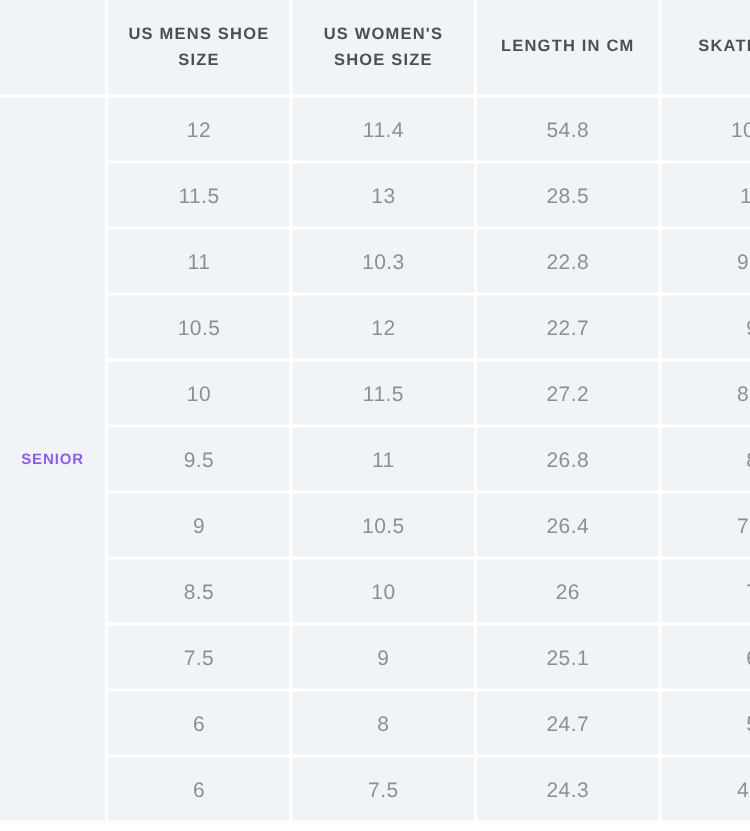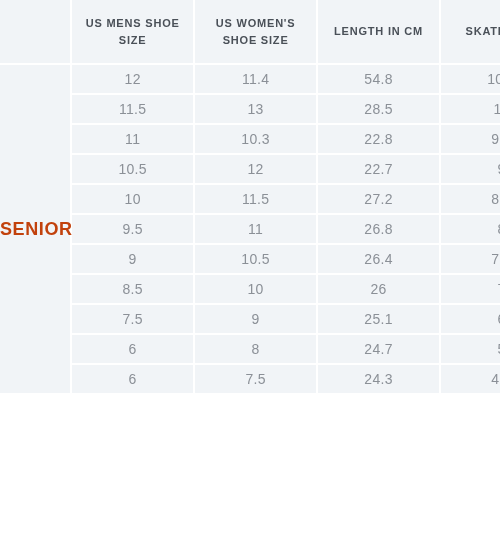--- a/index.html
+++ b/index.html
@@ -52,34 +52,34 @@
     text-transform: uppercase;
     padding: 0 6px;
   }
 
   th.corner-cell {
     background: #f1f4f7;
   }
 
   
   td.category-cell {
-    color: #c2410c;
-    font-size: 18px;
+    color: #8b5cf6;
+    font-size: 10px;
     font-weight: bold;
     letter-spacing: 0.6px;
     text-transform: uppercase;
     text-align: center;
     vertical-align: middle;
     white-space: nowrap;
     overflow: visible;
   }
 
   
   tr.data-row td.data-cell {
-    height: 28px;
+    height: 42px;
     color: #8b9097;
     font-size: 14px;
     letter-spacing: 0.3px;
   }
 </style>
 </head>
 <body>
 
 <div id="size-chart">
   <table class="size-table">

